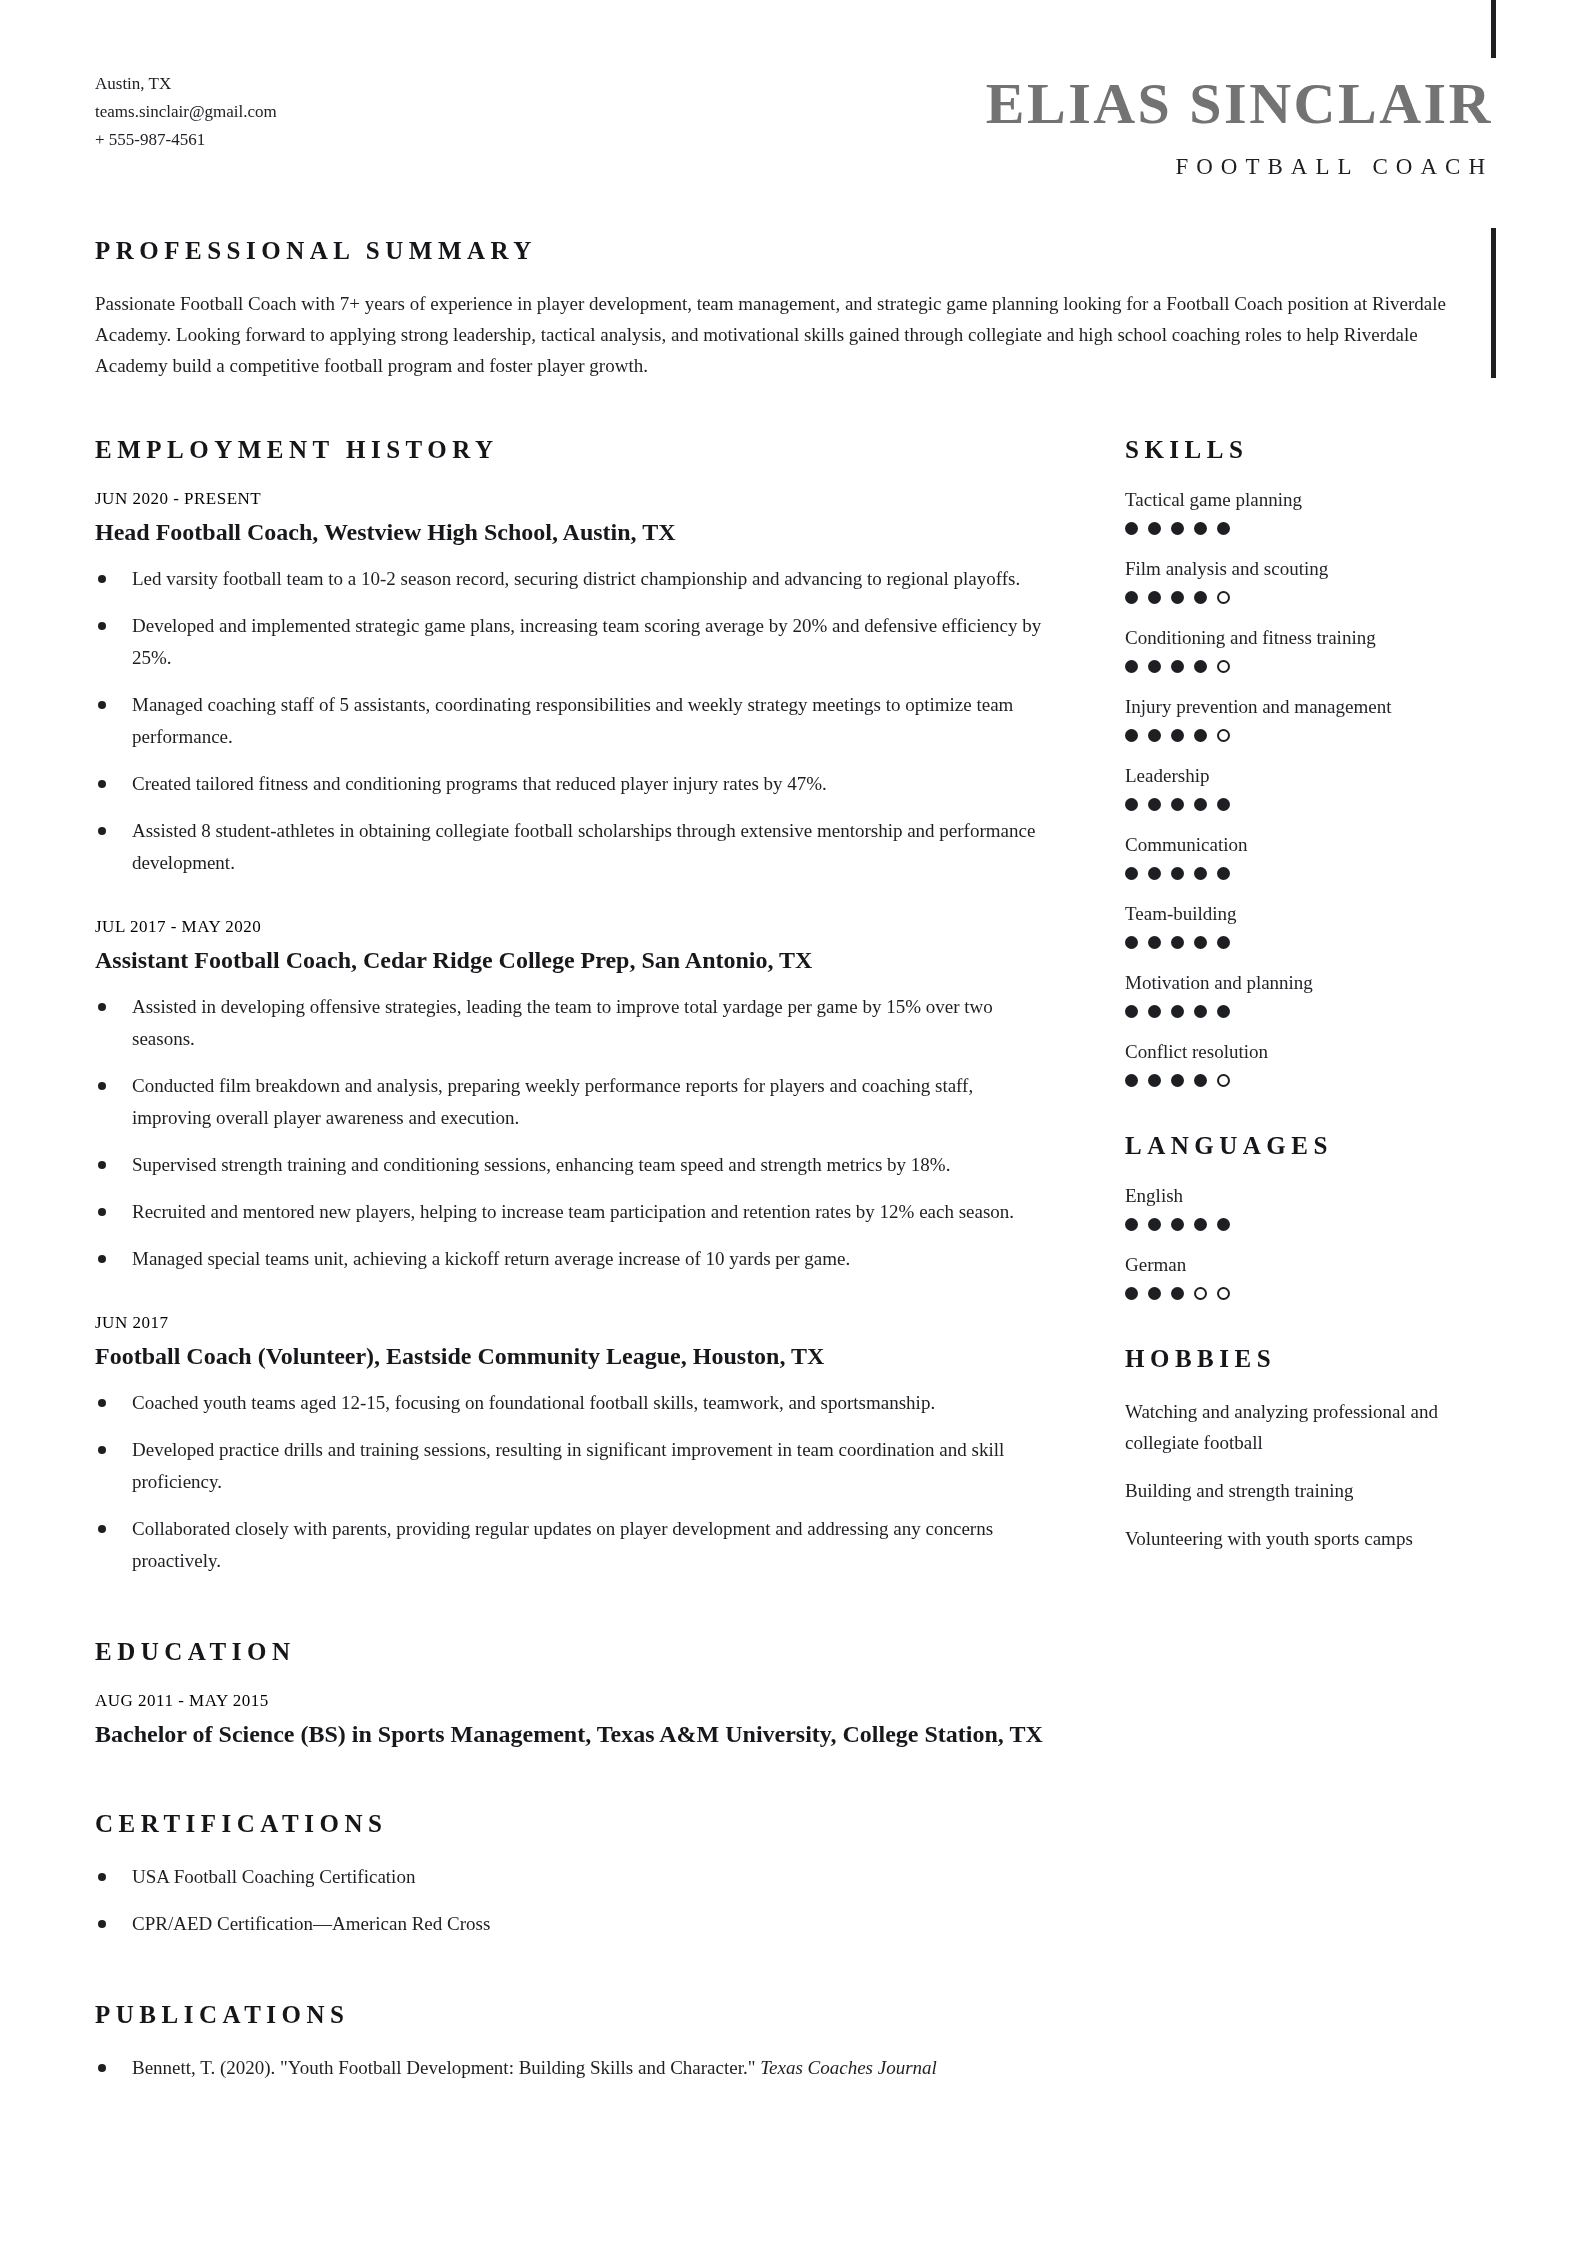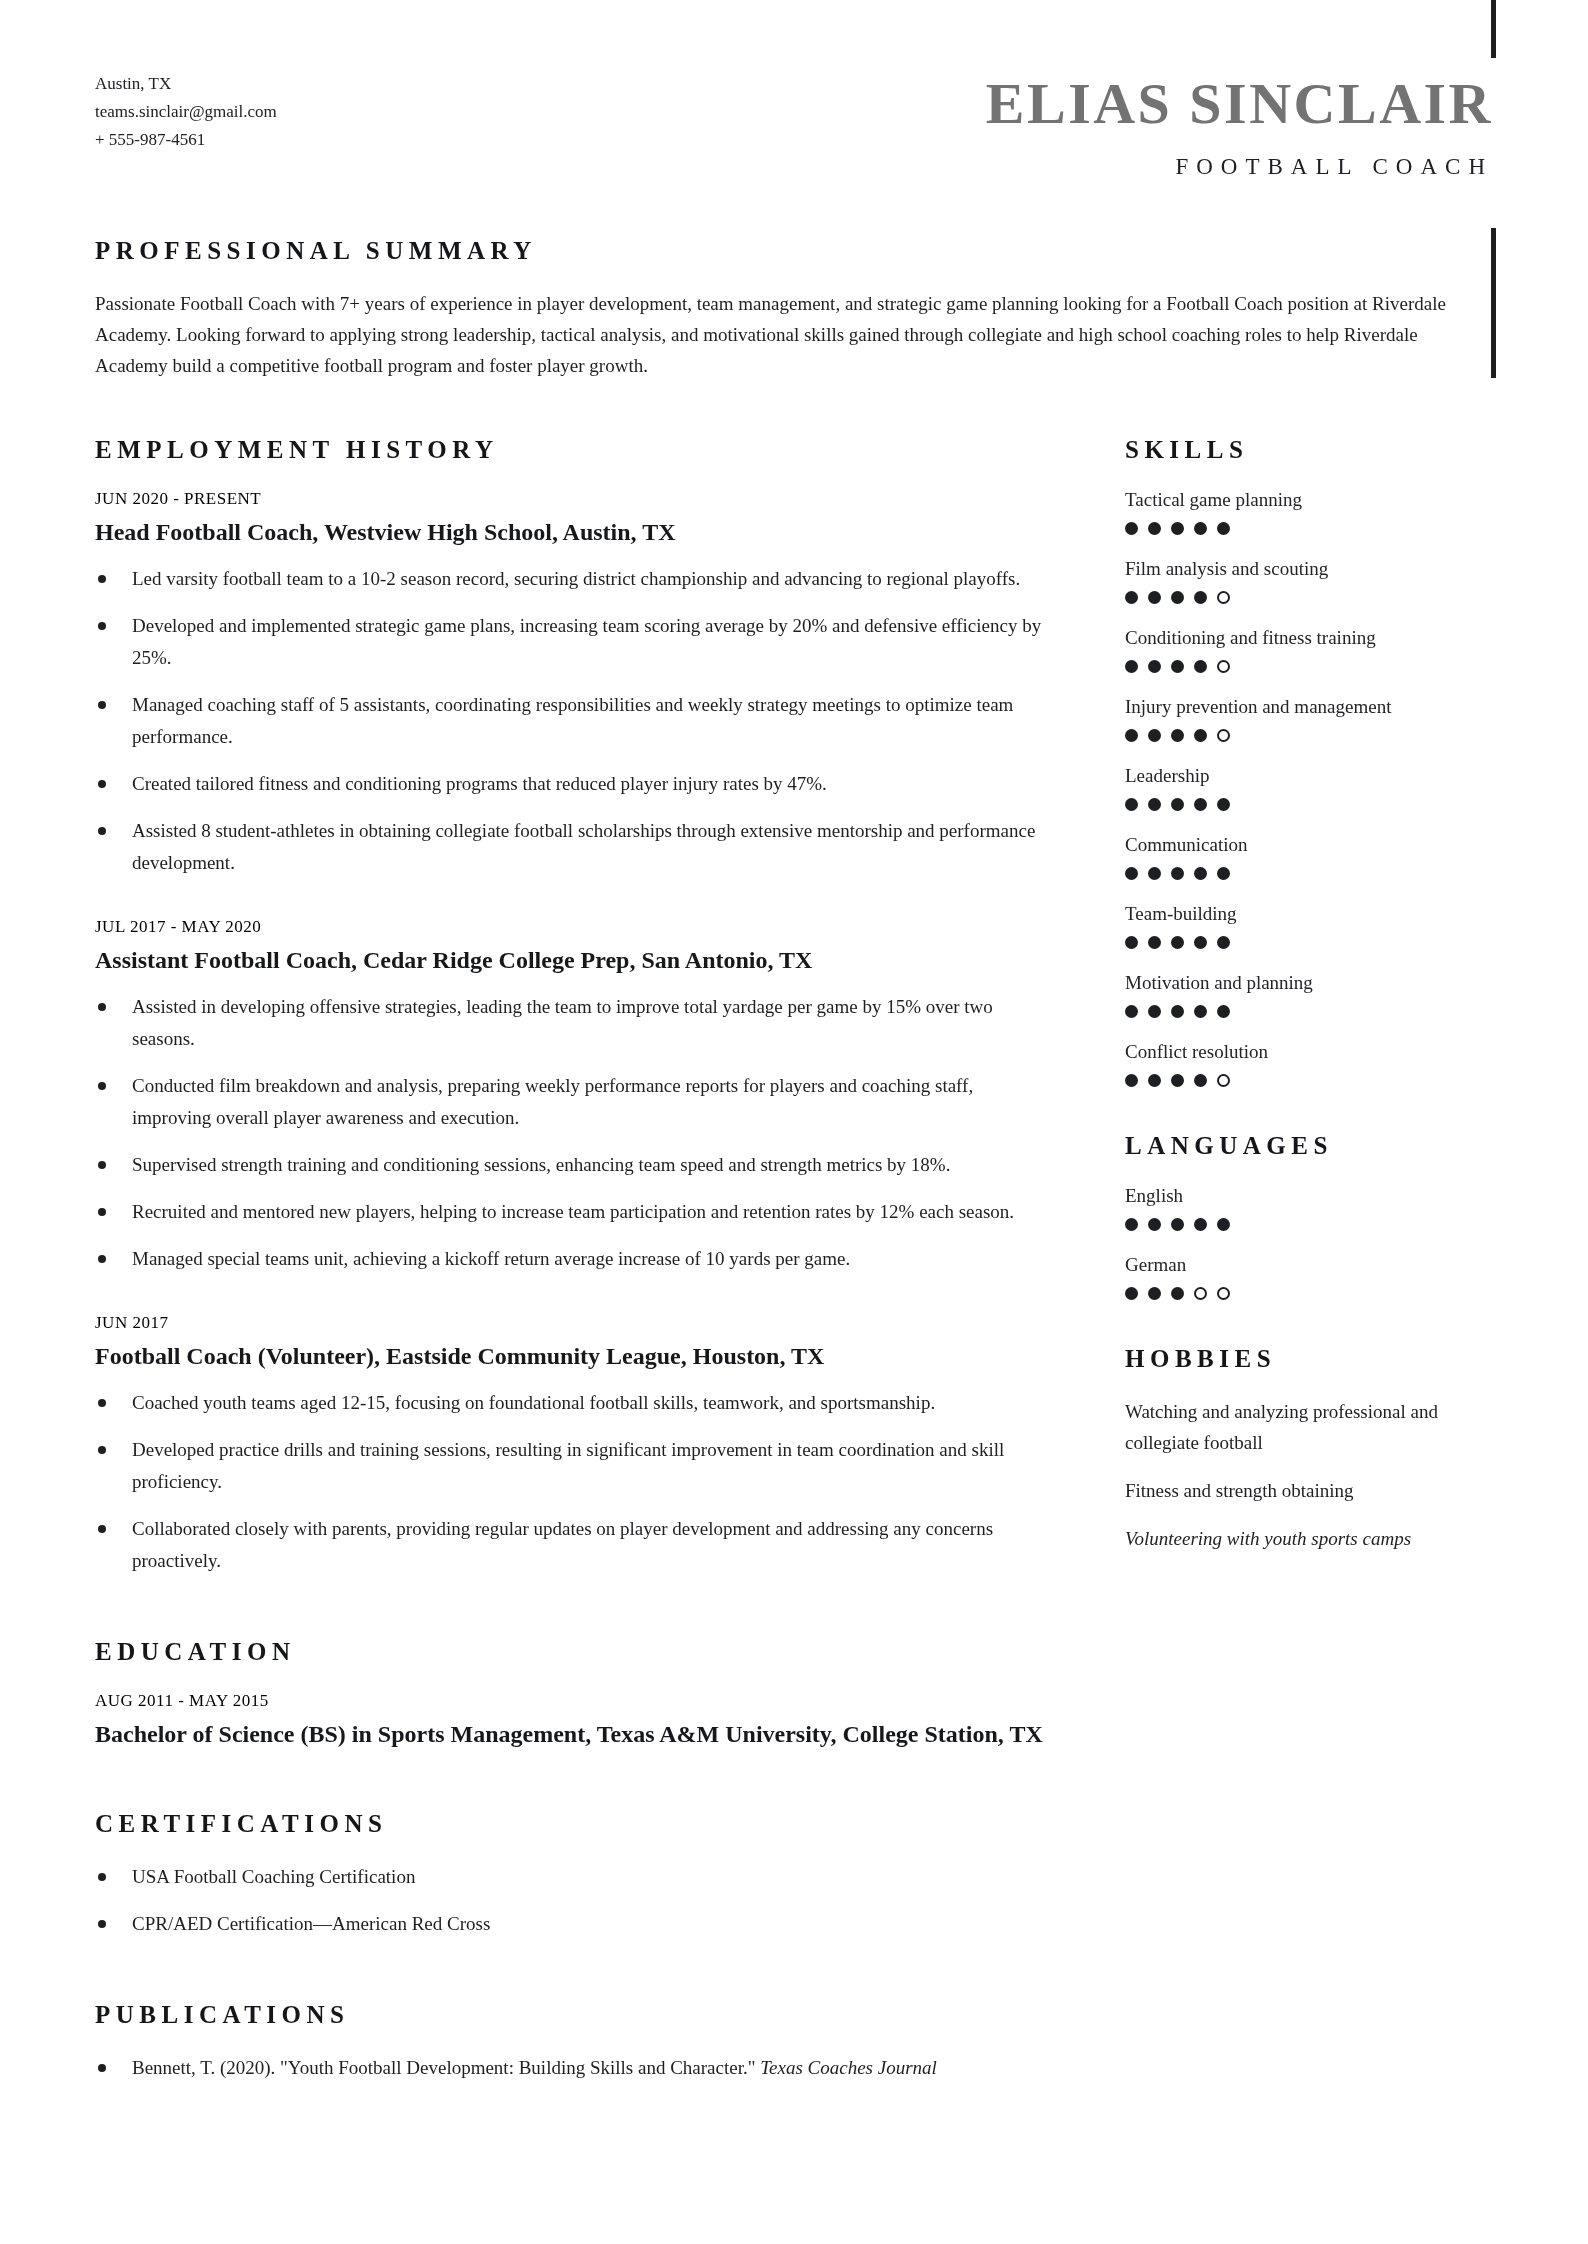--- a/index.html
+++ b/index.html
@@ -76,21 +76,21 @@
   .edu-degree { margin-bottom: 0; }
 
   
   .skill-item .skill-label, .lang-label { font-size: 19px; line-height: 26px; color: #232428; }
   .dots { display: flex; gap: 10px; margin: 9px 0 21px 0; }
   .dot { width: 13px; height: 13px; border-radius: 50%; box-sizing: border-box; }
   .dot.filled { background: #1e1f22; }
   .dot.empty { border: 2.5px solid #1e1f22; background: #ffffff; }
   .side-section { margin-top: 44px; }
   .hobby { margin: 0 0 17px 0; font-size: 19px; line-height: 31px; }
-  .hobby:last-child { margin-bottom: 0; font-style: italic; }
+  .hobby:last-child { margin-bottom: 0; }
 
   .pub-journal { font-style: italic; }
 </style>
 </head>
 <body>
 
 <div class="page">
   <div class="rule rule-top"></div>
   <div class="rule rule-summary"></div>
 
@@ -296,19 +296,19 @@
               <span class="dot filled"></span>
               <span class="dot empty"></span>
               <span class="dot empty"></span>
             </div>
         </div>
       </section>
 
       <section class="side-section">
         <h2 class="section-heading">HOBBIES</h2>
         <p class="hobby">Watching and analyzing professional and collegiate football</p>
-        <p class="hobby">Fitness and strength obtaining</p>
+        <p class="hobby">Building and strength training</p>
         <p class="hobby">Volunteering with youth sports camps</p>
       </section>
 
     </aside>
   </div>
 </div>
 
 </body></html>

